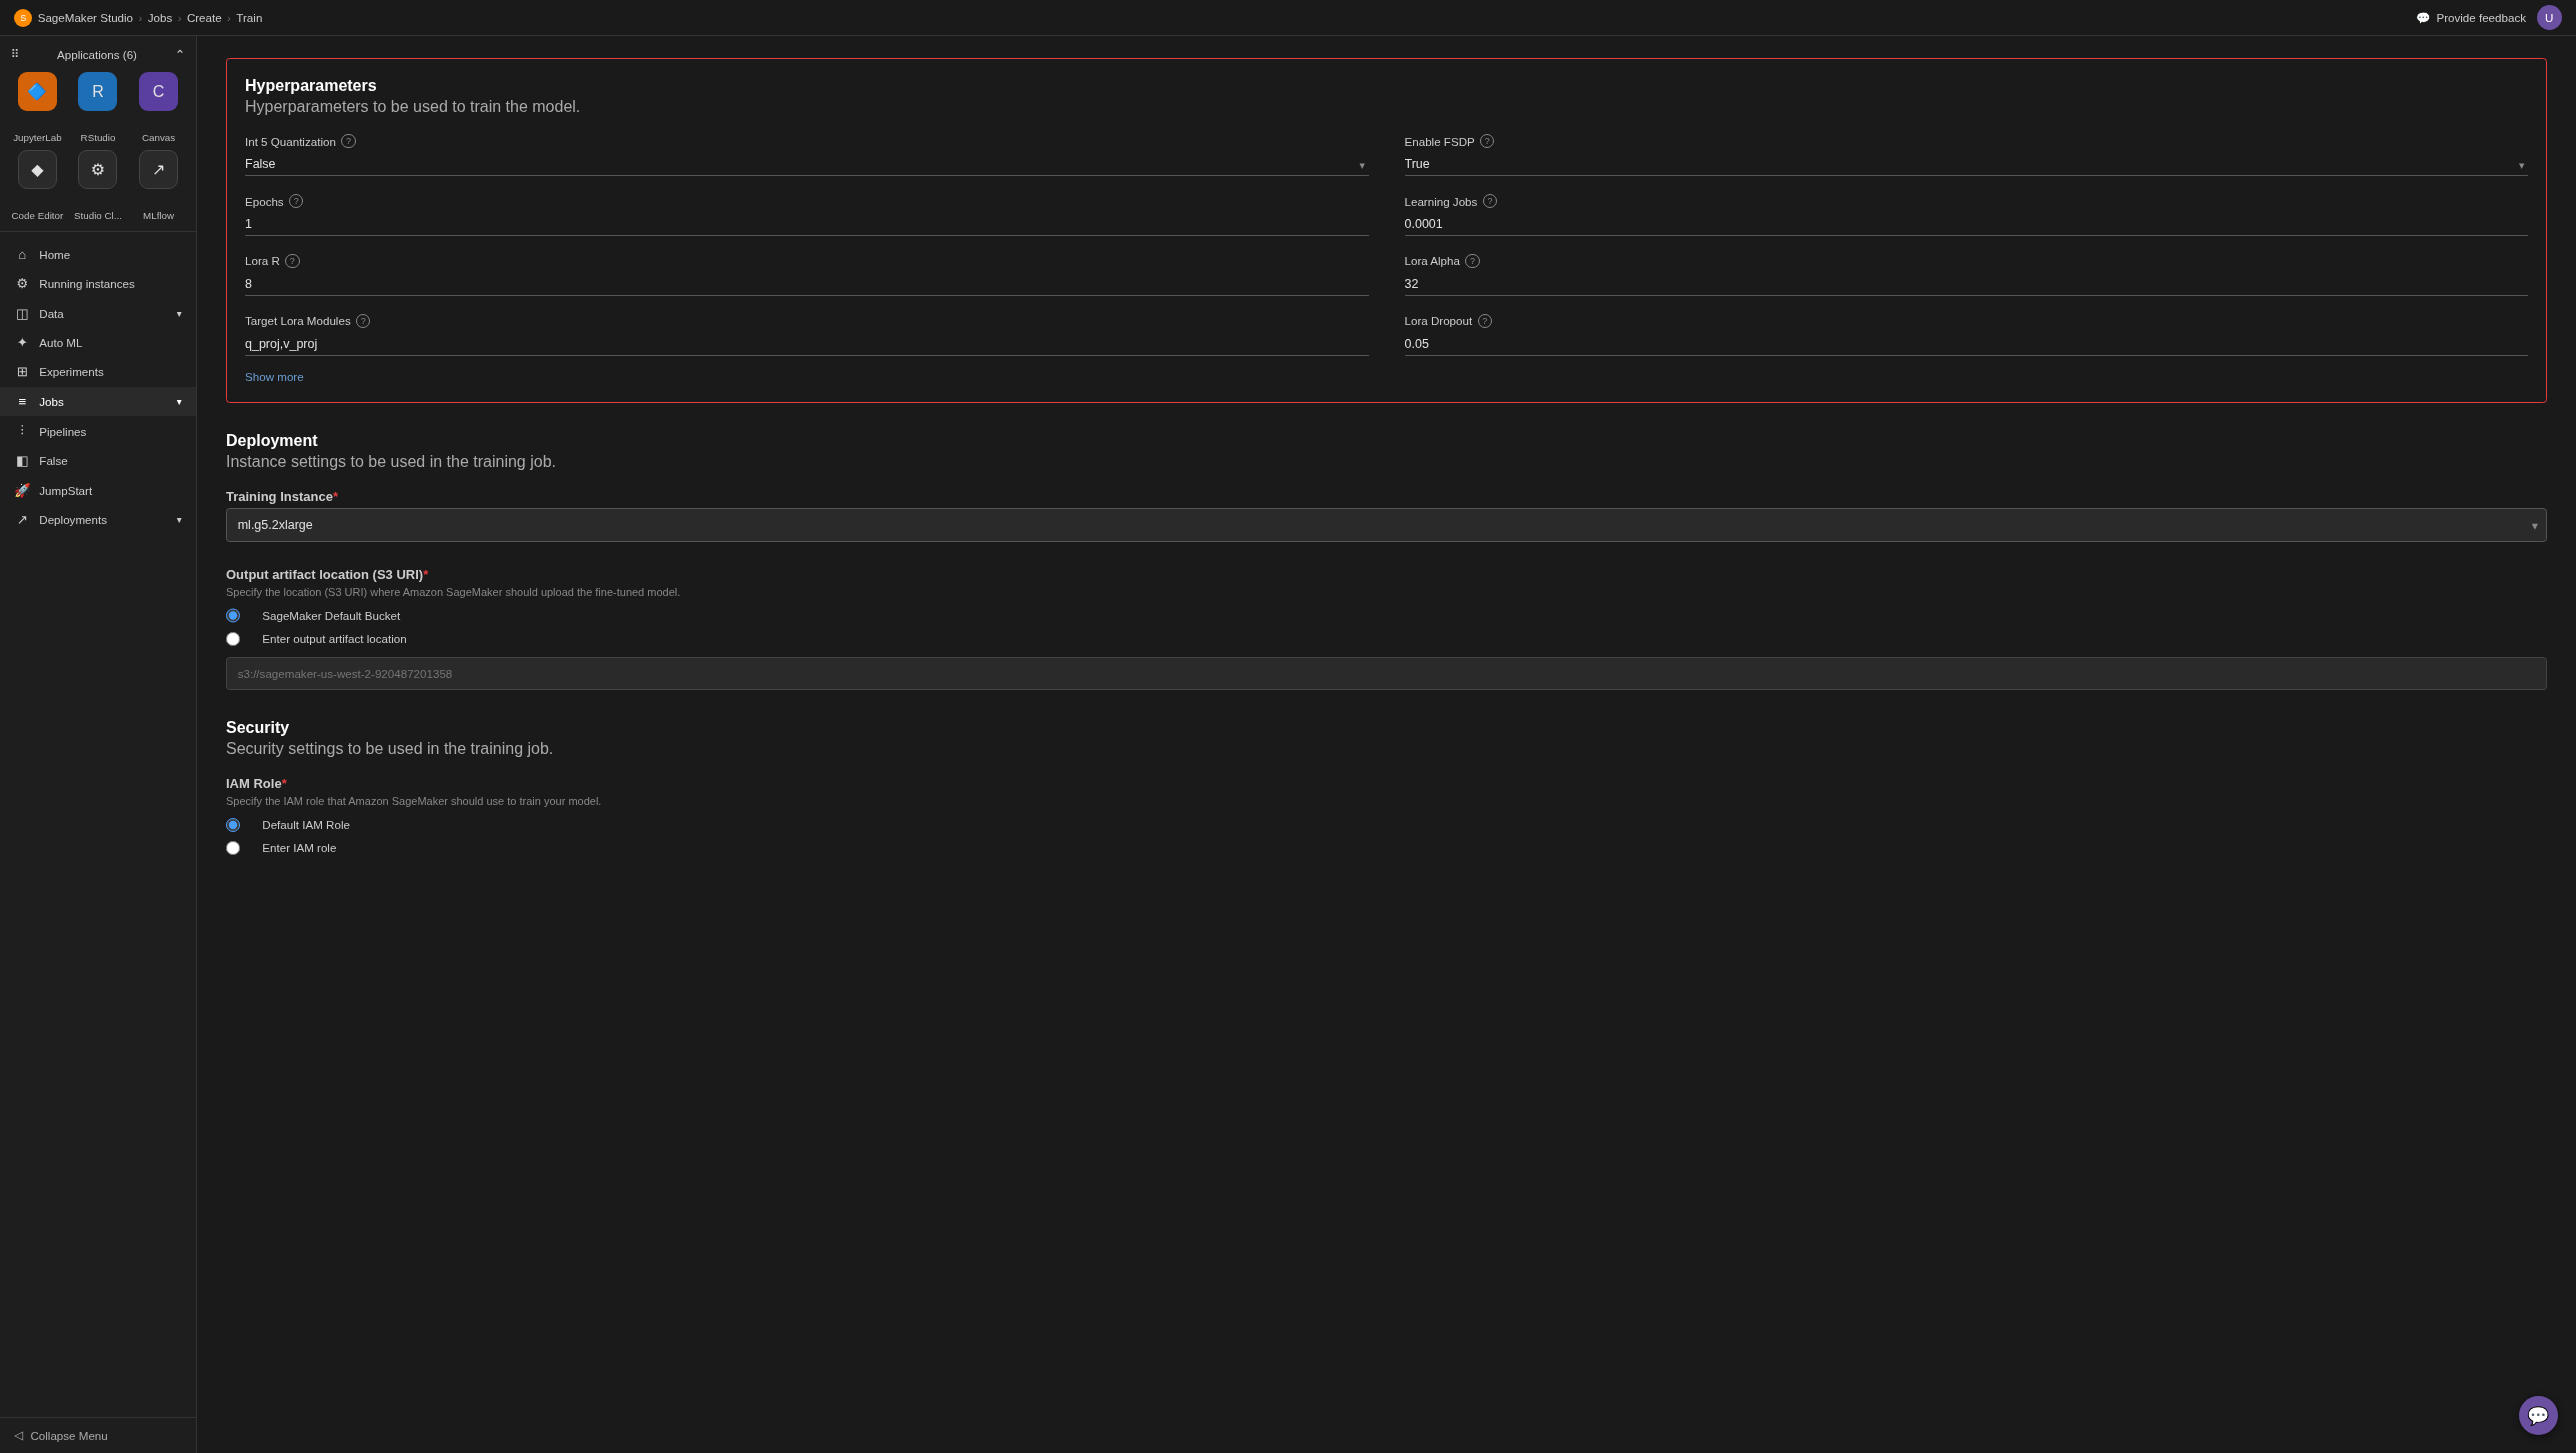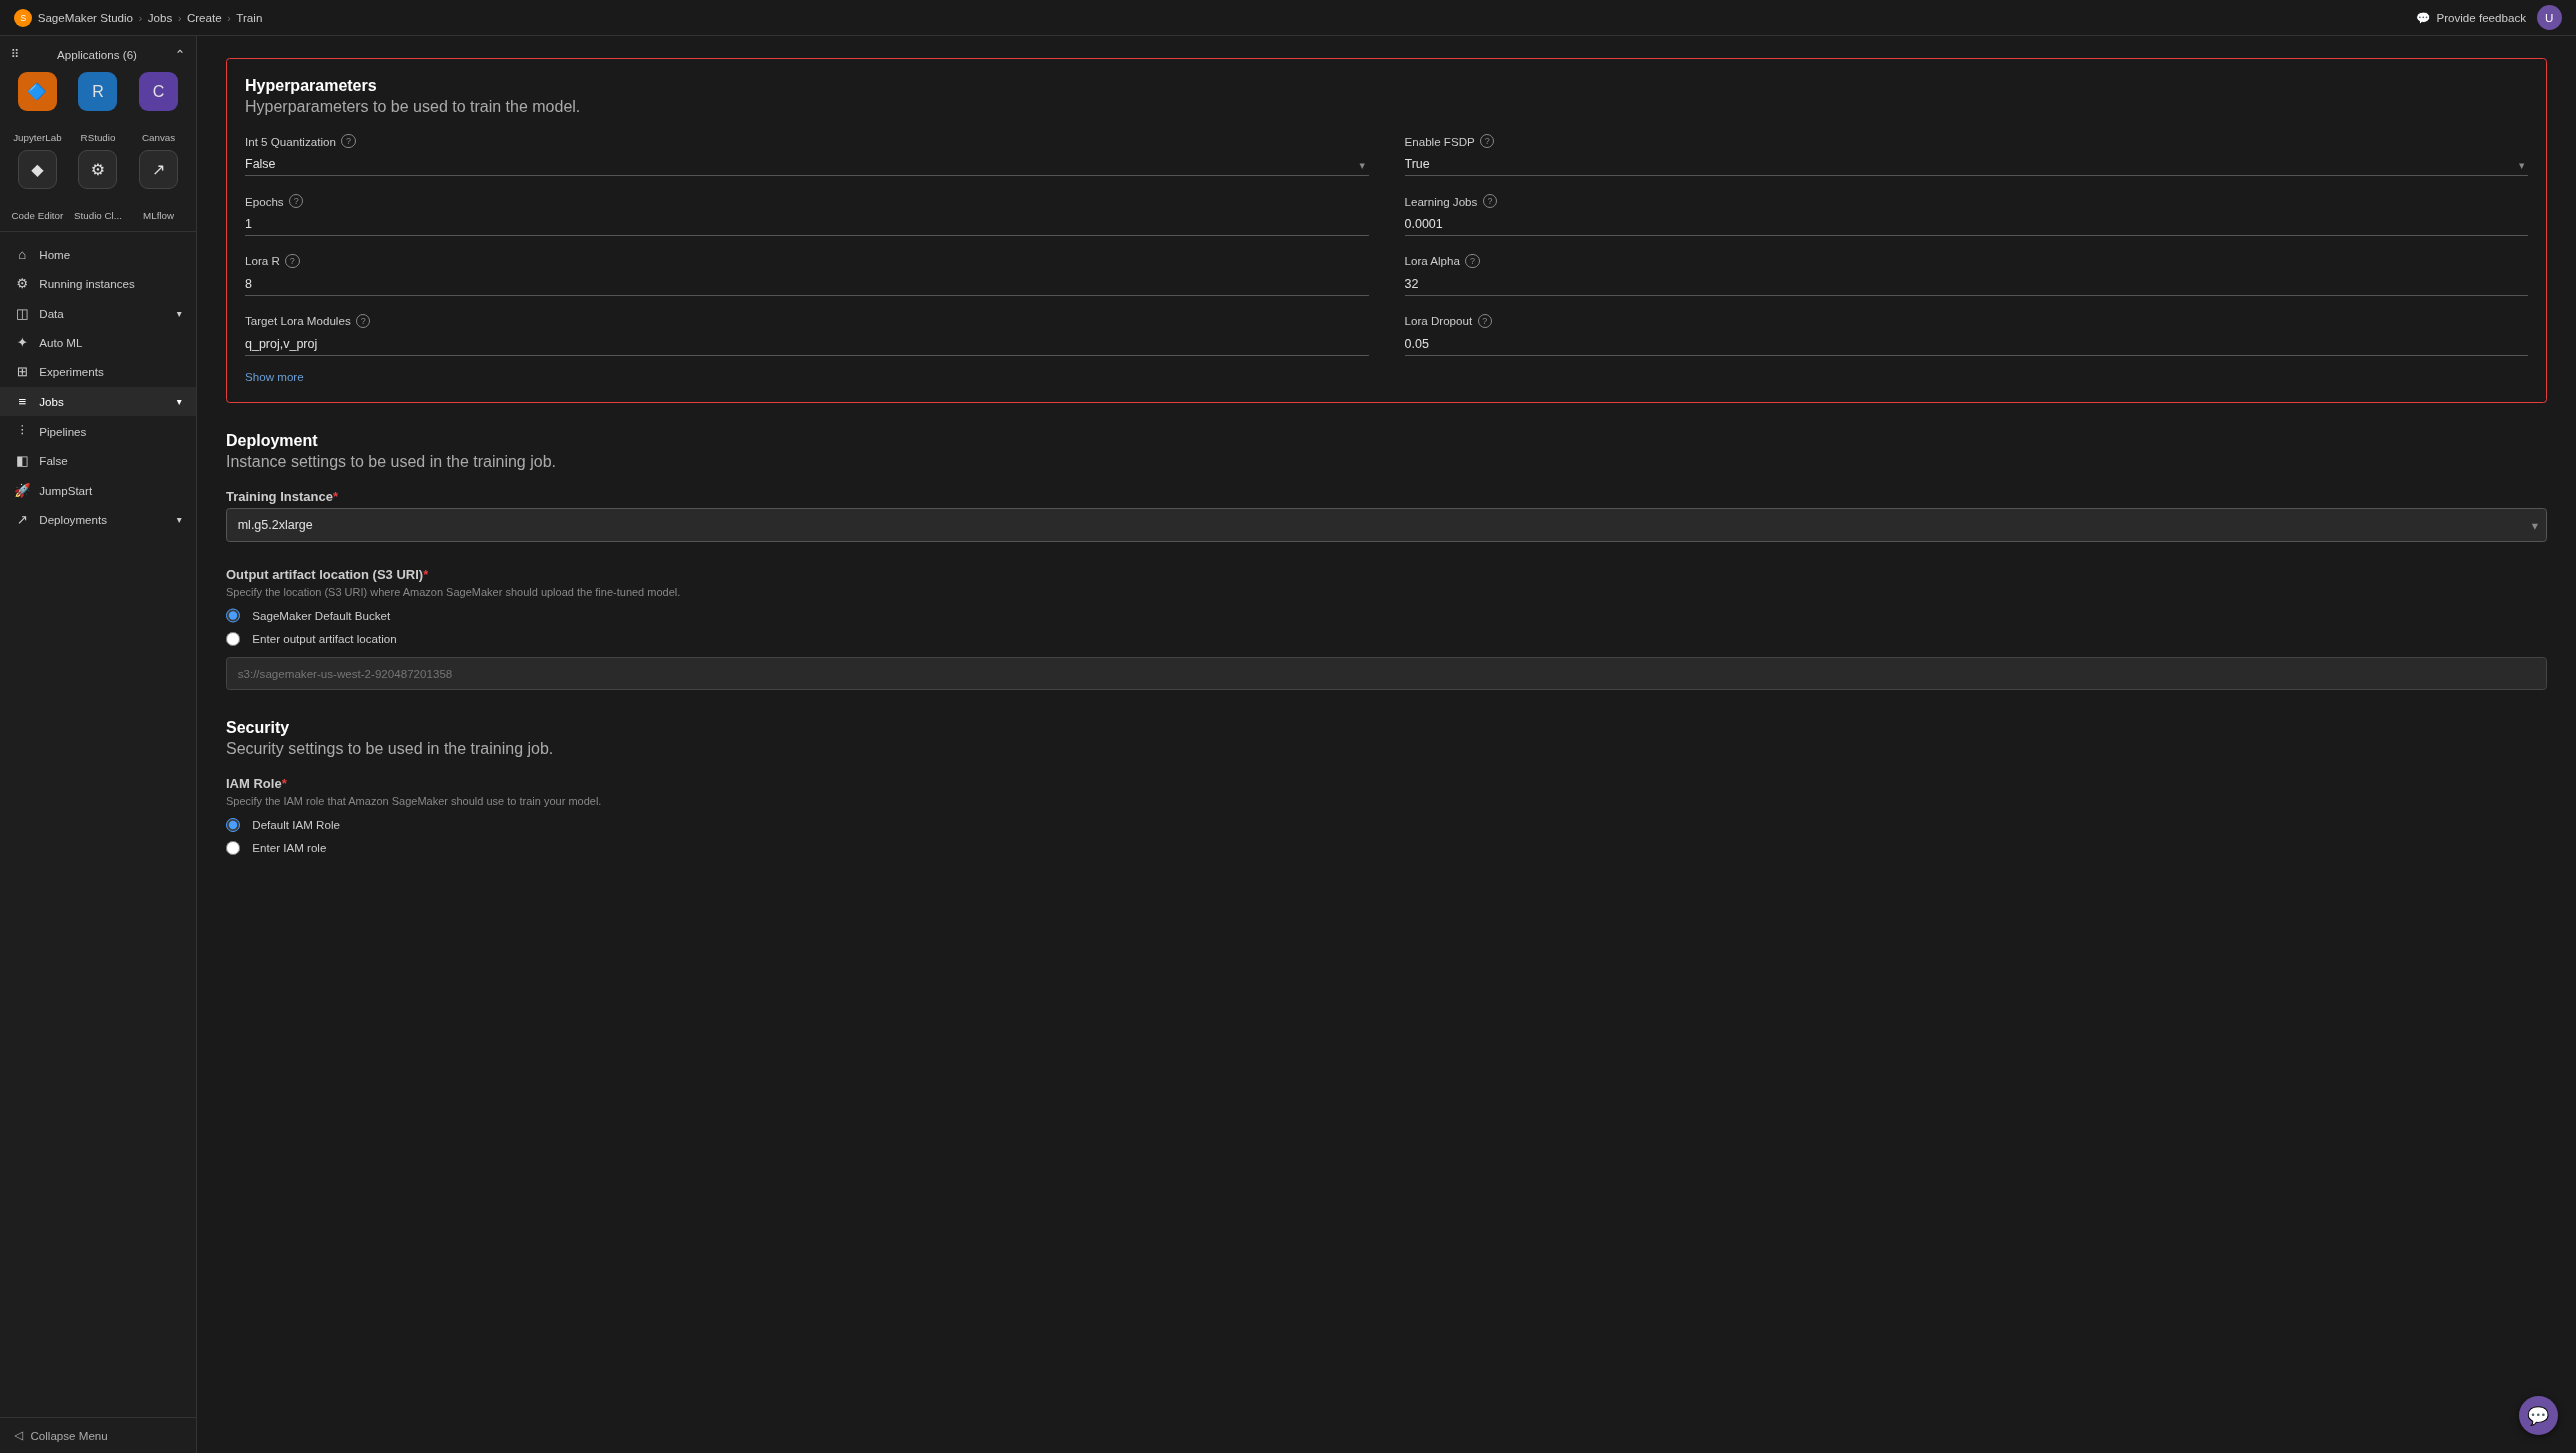--- a/index.html
+++ b/index.html
@@ -313,21 +313,21 @@
       font-size: 11px;
       color: #888;
       margin-bottom: 10.7px;
     }
 
     
     .radio-group { display: flex; flex-direction: column; gap: 9px; margin-bottom: 10.7px; }
     .radio-item {
       display: flex;
       align-items: center;
-      gap: 12px;
+      gap: 22px;
       cursor: pointer;
       font-size: 11.6px;
       color: #ccc;
     }
     .radio-input {
       width: 14.3px;
       height: 14.3px;
       accent-color: #4a9eff;
       cursor: pointer;
     }

